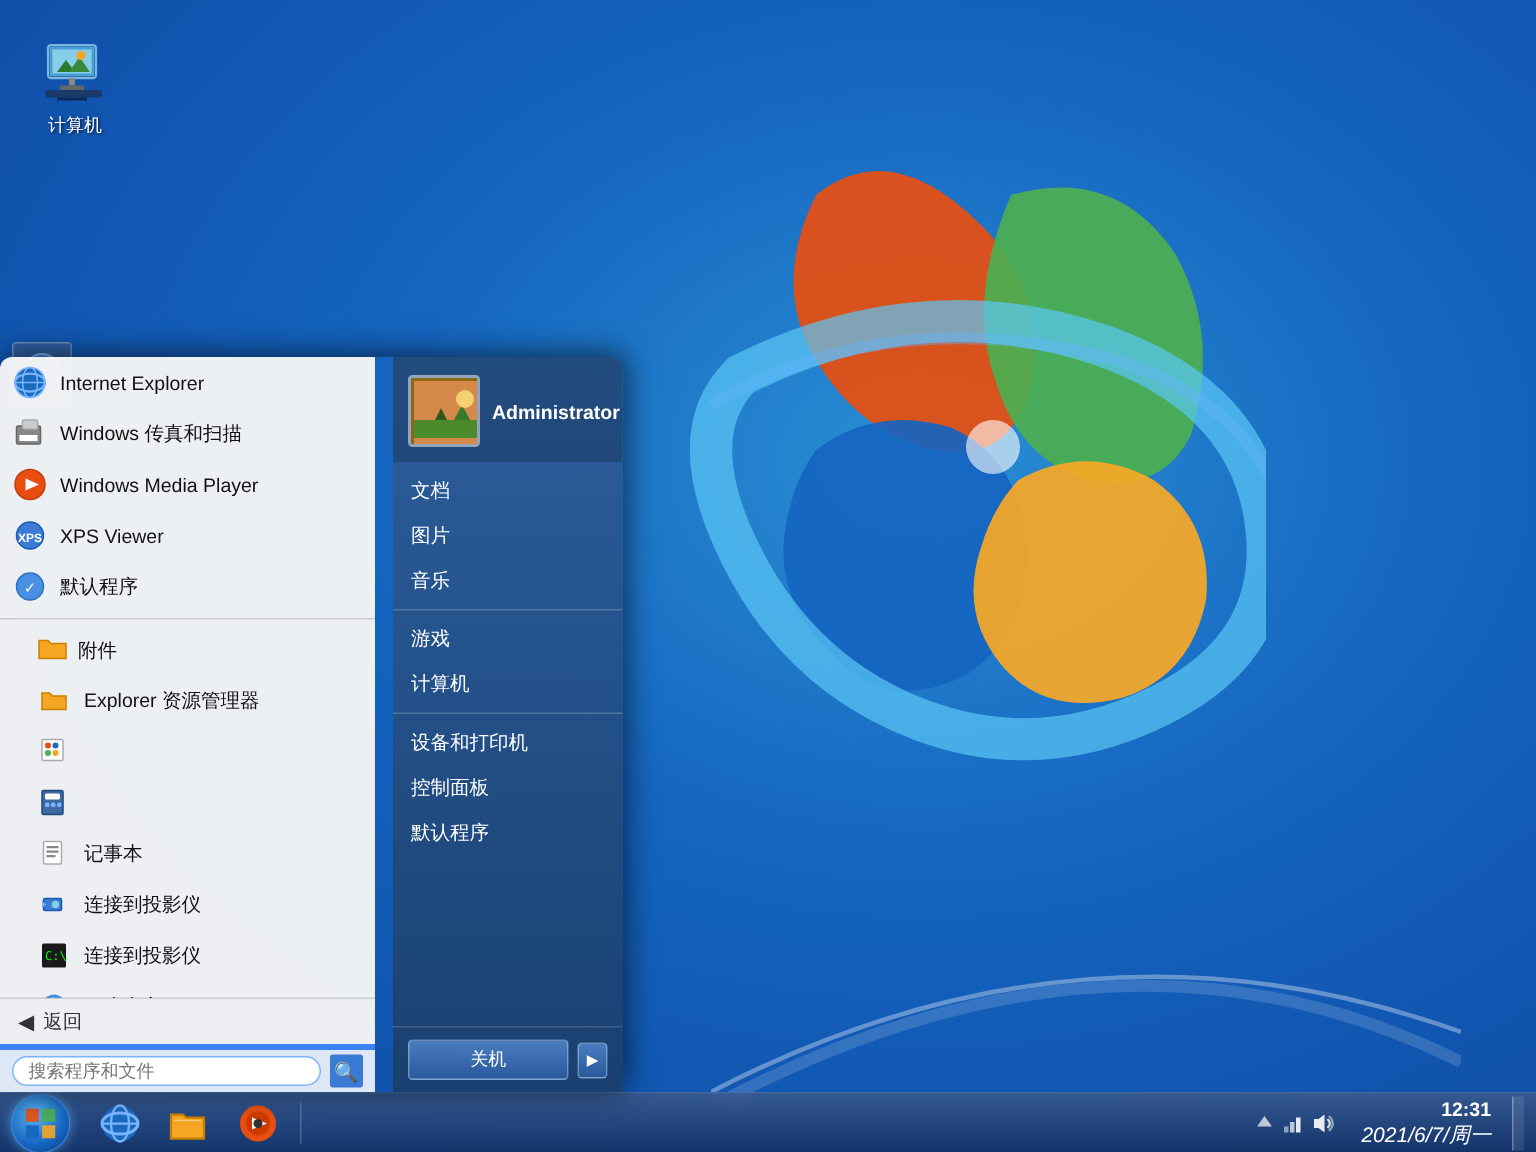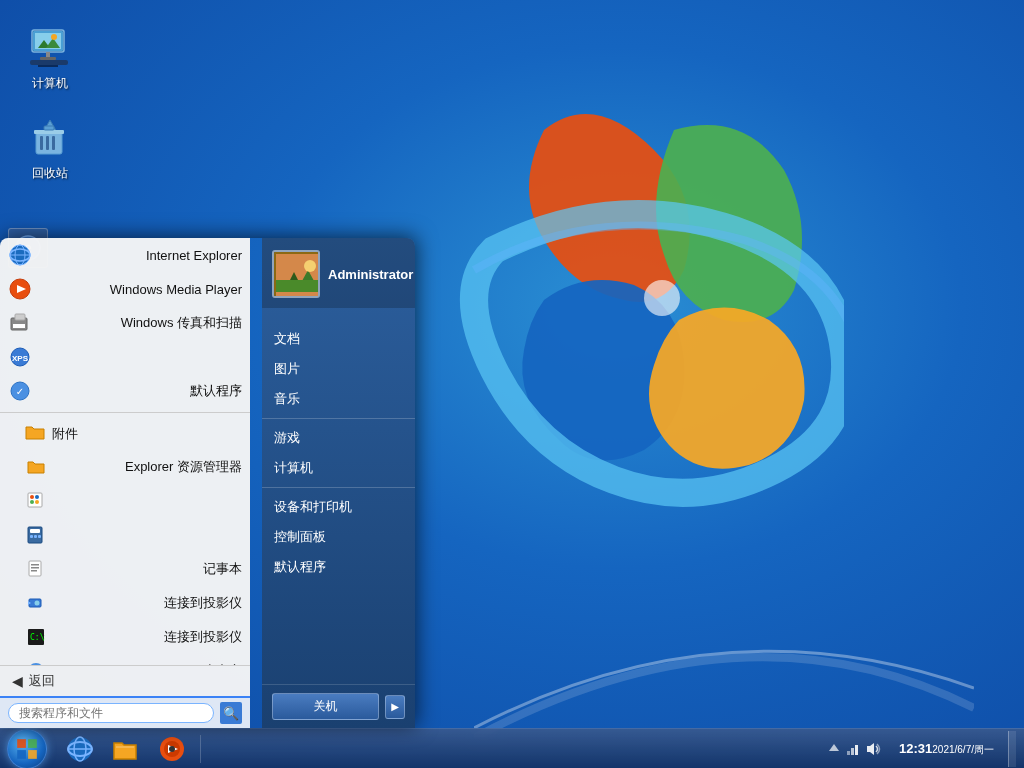--- a/index.html
+++ b/index.html
@@ -118,35 +118,36 @@
       align-items: center;
       gap: 4px;
       padding: 0 6px;
       height: 36px;
       border-radius: 4px;
       cursor: pointer;
     }
 
     .taskbar-clock {
       display: flex;
-      flex-direction: row;
+      flex-direction: column;
       align-items: flex-end;
       padding: 0 8px;
       cursor: pointer;
     }
     .clock-time {
       color: white;
       font-size: 13px;
       font-weight: 600;
       line-height: 1.2;
     }
     .clock-date {
       color: white;
-      font-size: 10px;
+      font-size: 14px;
       line-height: 1.2;
+      font-style: italic;
     }
 
     .taskbar-show-desktop {
       width: 8px;
       height: 36px;
       background: rgba(255,255,255,0.1);
       border-left: 1px solid rgba(255,255,255,0.3);
       cursor: pointer;
       margin-left: 2px;
     }
@@ -222,21 +223,21 @@
       border-top: 1px solid #ccc;
     }
 
     
     .start-search {
       height: 32px;
       background: rgba(220,230,245,0.9);
       display: flex;
       align-items: center;
       padding: 0 8px;
-      border-top: 2px solid #3b82f6;
+      border-top: 4px solid #3b82f6;
       gap: 6px;
     }
     .start-search input {
       flex: 1;
       border: 1px solid #aaa;
       border-radius: 3px;
       padding: 2px 6px;
       font-size: 12px;
       background: white;
       outline: none;
@@ -280,21 +281,21 @@
       border-radius: 3px;
       overflow: hidden;
       flex-shrink: 0;
     }
     .user-name {
       color: white;
       font-size: 13px;
       font-weight: bold;
     }
 
-    .start-right-items { padding: 16px 0; flex: 1; }
+    .start-right-items { padding: 4px 0; flex: 1; }
     .start-right-item {
       display: flex;
       align-items: center;
       padding: 6px 12px;
       color: white;
       font-size: 13px;
       cursor: pointer;
       gap: 8px;
     }
 
@@ -340,21 +341,20 @@
     
     .scroll-container {
       display: flex;
       flex: 1;
       overflow: hidden;
     }
     .items-list {
       flex: 1;
       overflow-y: auto;
       scrollbar-width: thin;
-      text-align: right;
     }
     .items-list::-webkit-scrollbar { width: 12px; }
     .items-list::-webkit-scrollbar-track { background: #e0e0e0; }
     .items-list::-webkit-scrollbar-thumb { background: #aaa; border: 1px solid #999; }
 
     
     .taskbar-sep {
       width: 1px;
       height: 28px;
       background: rgba(255,255,255,0.2);
@@ -406,34 +406,20 @@
         <circle cx="26" cy="11" r="3" fill="#f5a623"></circle>
         <rect x="18" y="26" width="4" height="5" fill="#888"></rect>
         <rect x="12" y="31" width="16" height="3" rx="1" fill="#666"></rect>
         <rect x="2" y="34" width="38" height="5" rx="2" fill="#1a3a6a"></rect>
         <rect x="10" y="39" width="20" height="2" fill="#0a2a5a"></rect>
       </svg>
     </div>
     <div class="icon-label">计算机</div>
   </div>
 
-  <div class="desktop-icon" style="top:110px; left:14px;">
-    <div class="icon-img">
-      <svg width="44" height="44" viewBox="0 0 44 44" xmlns="http://www.w3.org/2000/svg">
-        <polygon points="22,4 30,18 14,18" fill="#5a9fd4" stroke="#3a7ab4" stroke-width="1"></polygon>
-        <rect x="8" y="16" width="26" height="22" rx="2" fill="#7ab4e0" stroke="#5a9fd4" stroke-width="1"></rect>
-        <rect x="12" y="20" width="3" height="14" rx="1" fill="#3a6aa0"></rect>
-        <rect x="18" y="20" width="3" height="14" rx="1" fill="#3a6aa0"></rect>
-        <rect x="24" y="20" width="3" height="14" rx="1" fill="#3a6aa0"></rect>
-        <rect x="6" y="14" width="30" height="4" rx="1" fill="#9acce8"></rect>
-        <rect x="16" y="10" width="10" height="4" rx="1" fill="#5a9fd4" stroke="#3a7ab4" stroke-width="1"></rect>
-      </svg>
-    </div>
-    <div class="icon-label">回收站</div>
-  </div>
 
   <div style="position:absolute; top:228px; left:8px; width:40px; height:40px; background:rgba(60,100,160,0.7); border:1px solid rgba(255,255,255,0.3); border-radius:3px; display:flex; align-items:center; justify-content:center;">
     <svg width="28" height="28" viewBox="0 0 28 28">
       <circle cx="14" cy="14" r="12" fill="#3a7bd5" stroke="#7ab4ff" stroke-width="1.5"></circle>
       <text x="14" y="19" text-anchor="middle" font-size="14" fill="white">e</text>
     </svg>
   </div>
 
   <div class="start-menu">
 
@@ -449,45 +435,46 @@
                 <line x1="1" y1="11" x2="21" y2="11" stroke="#7ab4ff" stroke-width="1"></line>
                 <ellipse cx="11" cy="11" rx="5" ry="10" fill="none" stroke="#7ab4ff" stroke-width="1"></ellipse>
               </svg>
             </div>
             <span class="item-label">Internet Explorer</span>
           </div>
 
           <div class="start-menu-item">
             <div class="item-icon">
               <svg width="22" height="22" viewBox="0 0 22 22">
-                <circle cx="11" cy="11" r="10" fill="#e84e0f" stroke="#c43d0c" stroke-width="1"></circle>
-                <polygon points="8,7 17,11 8,15" fill="white"></polygon>
-              </svg>
-            </div>
-            <span class="item-label">Windows Media Player</span>
-          </div>
-
-          <div class="start-menu-item">
-            <div class="item-icon">
-              <svg width="22" height="22" viewBox="0 0 22 22">
                 <rect x="2" y="6" width="16" height="12" rx="1" fill="#888" stroke="#666" stroke-width="1"></rect>
                 <rect x="6" y="2" width="10" height="6" rx="1" fill="#ccc" stroke="#aaa" stroke-width="1"></rect>
                 <rect x="4" y="12" width="12" height="4" fill="white"></rect>
               </svg>
             </div>
             <span class="item-label">Windows 传真和扫描</span>
+          </div>
+
+          <div class="start-menu-item">
+            <div class="item-icon">
+              <svg width="22" height="22" viewBox="0 0 22 22">
+                <circle cx="11" cy="11" r="10" fill="#e84e0f" stroke="#c43d0c" stroke-width="1"></circle>
+                <polygon points="8,7 17,11 8,15" fill="white"></polygon>
+              </svg>
+            </div>
+            <span class="item-label">Windows Media Player</span>
           </div>
 
           <div class="start-menu-item">
             <div class="item-icon">
               <svg width="22" height="22" viewBox="0 0 22 22">
                 <circle cx="11" cy="11" r="9" fill="#3a7bd5" stroke="#1a5ab5" stroke-width="1"></circle>
                 <text x="11" y="15" text-anchor="middle" font-size="8" fill="white" font-weight="bold">XPS</text>
               </svg>
             </div>
+            <span class="item-label">XPS Viewer</span>
           </div>
 
           <div class="start-menu-item">
             <div class="item-icon">
               <svg width="22" height="22" viewBox="0 0 22 22">
                 <circle cx="11" cy="11" r="9" fill="#4a90e2" stroke="#2a70c2" stroke-width="1"></circle>
                 <text x="11" y="15" text-anchor="middle" font-size="10" fill="white">✓</text>
               </svg>
             </div>
             <span class="item-label">默认程序</span>

